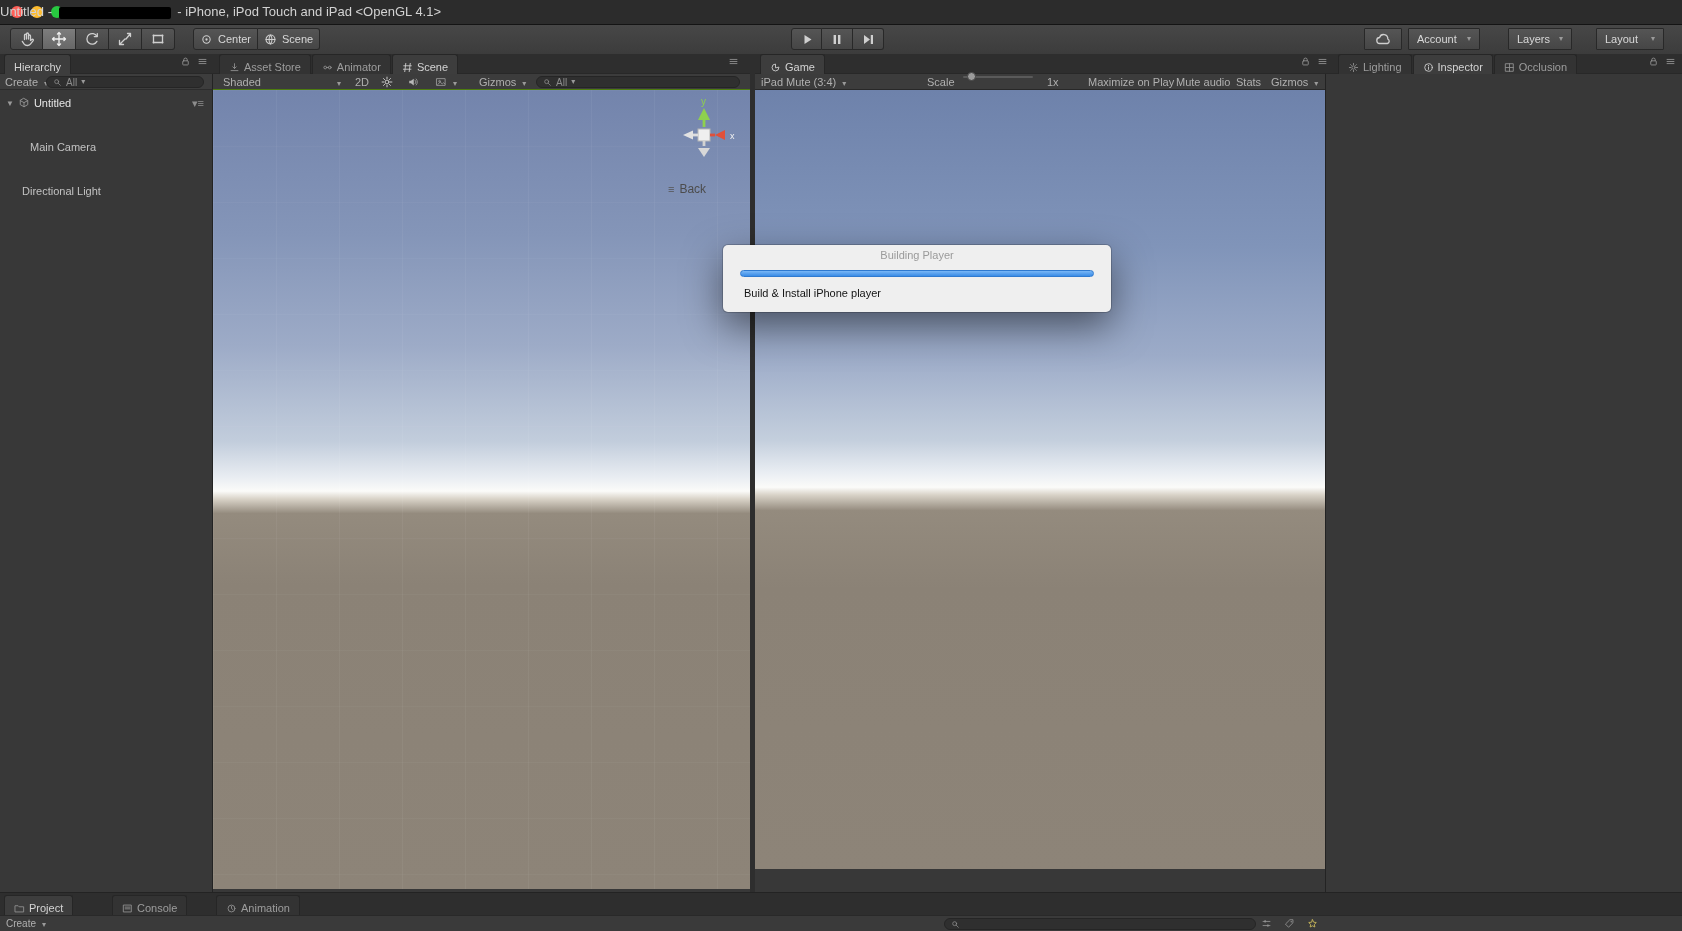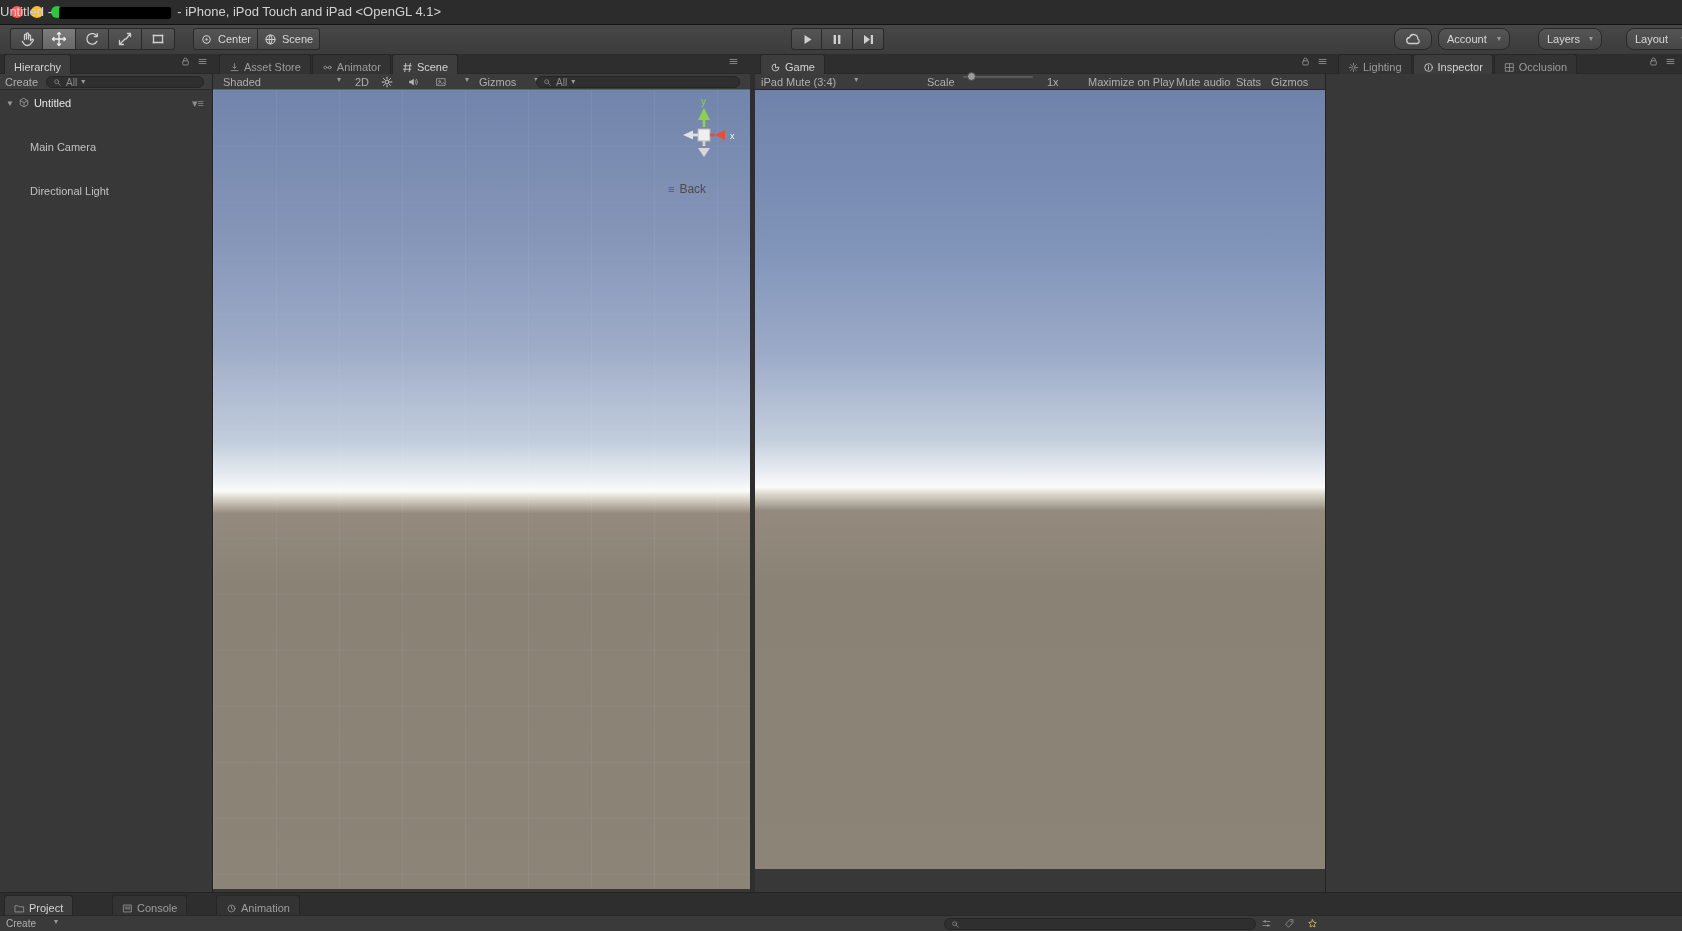--- a/index.html
+++ b/index.html
@@ -22,21 +22,21 @@
   .redacted{display:inline-block;width:112px;height:12px;background:#000;border-radius:2px;vertical-align:middle;margin:0 3px;}
 
   
   .toolbar{position:absolute;left:0;top:25px;width:100%;height:29px;background:linear-gradient(#474747,#3c3c3c);
            border-bottom:1px solid #232323;}
   .group{position:absolute;top:3px;display:flex;}
   .btn{height:22px;background:linear-gradient(#555,#464646);border:1px solid #282828;border-left-width:0;
        display:flex;align-items:center;justify-content:center;gap:5px;color:#d6d6d6;box-sizing:border-box;padding:0 6px;}
   .group .btn:first-child{border-left-width:1px;border-radius:3px 0 0 3px;}
   .group .btn:last-child{border-radius:0 3px 3px 0;}
-  .group .btn.only{border-radius:8px;border-left-width:1px;margin-left:30px;}
+  .group .btn.only{border-radius:1px;border-left-width:1px;}
   .btn.selected{background:linear-gradient(#7d7d7d,#676767);}
   .tool{width:33px;padding:0;}
   .playbtn{width:31px;padding:0;}
   .ddl-label{font-size:11px;color:#d8d8d8;}
 
   
   .tabstrip{position:absolute;left:0;top:54px;width:100%;height:20px;background:#2e2e2e;border-bottom:1px solid #282828;box-sizing:border-box;}
   .tabs{position:absolute;top:54px;display:flex;gap:1px;height:20px;}
   .tab{display:flex;align-items:center;gap:4px;padding:12px 9px;background:#333;color:#9d9d9d;
        border:1px solid #262626;border-bottom:none;border-radius:3px 3px 0 0;font-size:11px;height:19px;box-sizing:border-box;}
@@ -45,21 +45,21 @@
 
   
   .hier-bar{position:absolute;left:0;top:74px;width:213px;height:16px;background:#3d3d3d;
             border-bottom:1px solid #2c2c2c;border-right:1px solid #232323;box-sizing:border-box;}
   .hier-body{position:absolute;left:0;top:90px;width:213px;height:802px;background:#383838;
              border-right:1px solid #232323;box-sizing:border-box;}
   .hrow{height:16px;display:flex;align-items:center;gap:4px;padding-left:6px;color:#c2c2c2;position:relative;margin-top:28px;}
   .hrow .lbl{white-space:nowrap;}
   .disc{font-size:8px;color:#9a9a9a;}
 
-  .minibar-item{position:absolute;display:flex;align-items:flex-start;gap:18px;color:#b0b0b0;font-size:11px;top:2px;}
+  .minibar-item{position:absolute;display:flex;align-items:flex-end;gap:6px;color:#b0b0b0;font-size:11px;top:2px;}
   .pill{display:flex;align-items:center;gap:4px;background:#2f2f2f;border:1px solid #252525;border-radius:7px;
         height:12px;padding:0 6px;color:#8d8d8d;font-size:10px;box-sizing:border-box;}
 
   .scene-bar{position:absolute;left:213px;top:74px;width:537px;height:16px;background:#3c3c3c;
              border-bottom:1px solid #4d7c0f;box-sizing:border-box;}
   .game-bar{position:absolute;left:755px;top:74px;width:570px;height:16px;background:#3c3c3c;
             border-bottom:1px solid #282828;box-sizing:border-box;}
 
   .scene-canvas{position:absolute;left:213px;top:90px;width:537px;height:799px;
     background:linear-gradient(180deg,#7384ac 0%,#8495b8 18%,#9dabc7 32%,#c2cddc 44%,
@@ -251,21 +251,21 @@
       <svg width="12" height="12" viewBox="0 0 16 16">
           <path class="ico ico-dim" d="M8 2l5 2.8v5.4L8 13 3 10.2V4.8z"></path>
           <path class="ico ico-dim" d="M3 4.8L8 7.5l5-2.7M8 7.5V13"></path>
         </svg>
       <span class="lbl" style="color:#e6e6e6">Untitled</span>
       <span style="position:absolute;right:8px;color:#8d8d8d">▾≡</span>
     </div>
     <div class="hrow" style="padding-left:30px">
       <span class="lbl">Main Camera</span>
     </div>
-    <div class="hrow" style="padding-left:30px">
+    <div class="hrow" style="padding-left:22px">
       <span class="lbl">Directional Light</span>
     </div>
   </div>
 
   <div class="tabs" style="left:219px">
     <div class="tab">
       <svg width="11" height="11" viewBox="0 0 16 16">
           <path class="ico ico-dim" d="M8 2.5v7M5.5 7L8 9.5 10.5 7M3 12.5h10"></path>
         </svg>
       <span>Asset Store</span>
@@ -495,14 +495,19 @@
           <circle class="ico-fill" style="fill:#909090" cx="10.5" cy="5.5" r="1"></circle>
         </svg>
     </div>
     <div class="minibar-item" style="left:1307px;top:2px">
       <svg width="11" height="11" viewBox="0 0 16 16">
           <path class="ico" style="stroke:#c9b85a" d="M8 2.5l1.7 3.6 3.8.5-2.8 2.7.7 3.8L8 11.3l-3.4 1.8.7-3.8L2.5 6.6l3.8-.5z"></path>
         </svg>
     </div>
   </div>
 
+  <div class="dialog">
+    <div class="dlg-title">Building Player</div>
+    <div class="dlg-bar"></div>
+    <div class="dlg-status">Build &amp; Install iPhone player</div>
+  </div>
 
 </div>
 
 </body></html>

